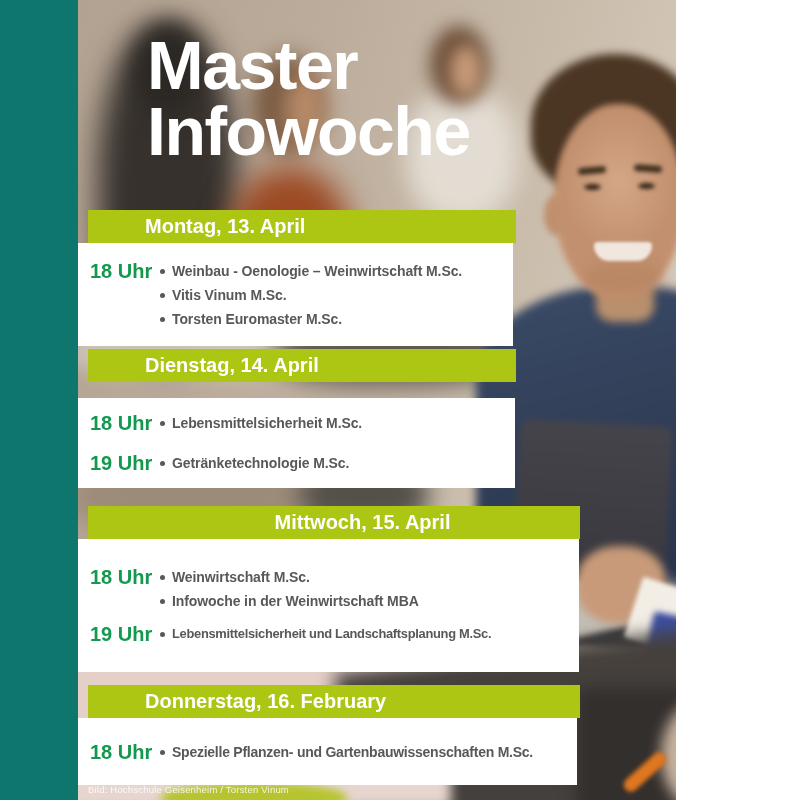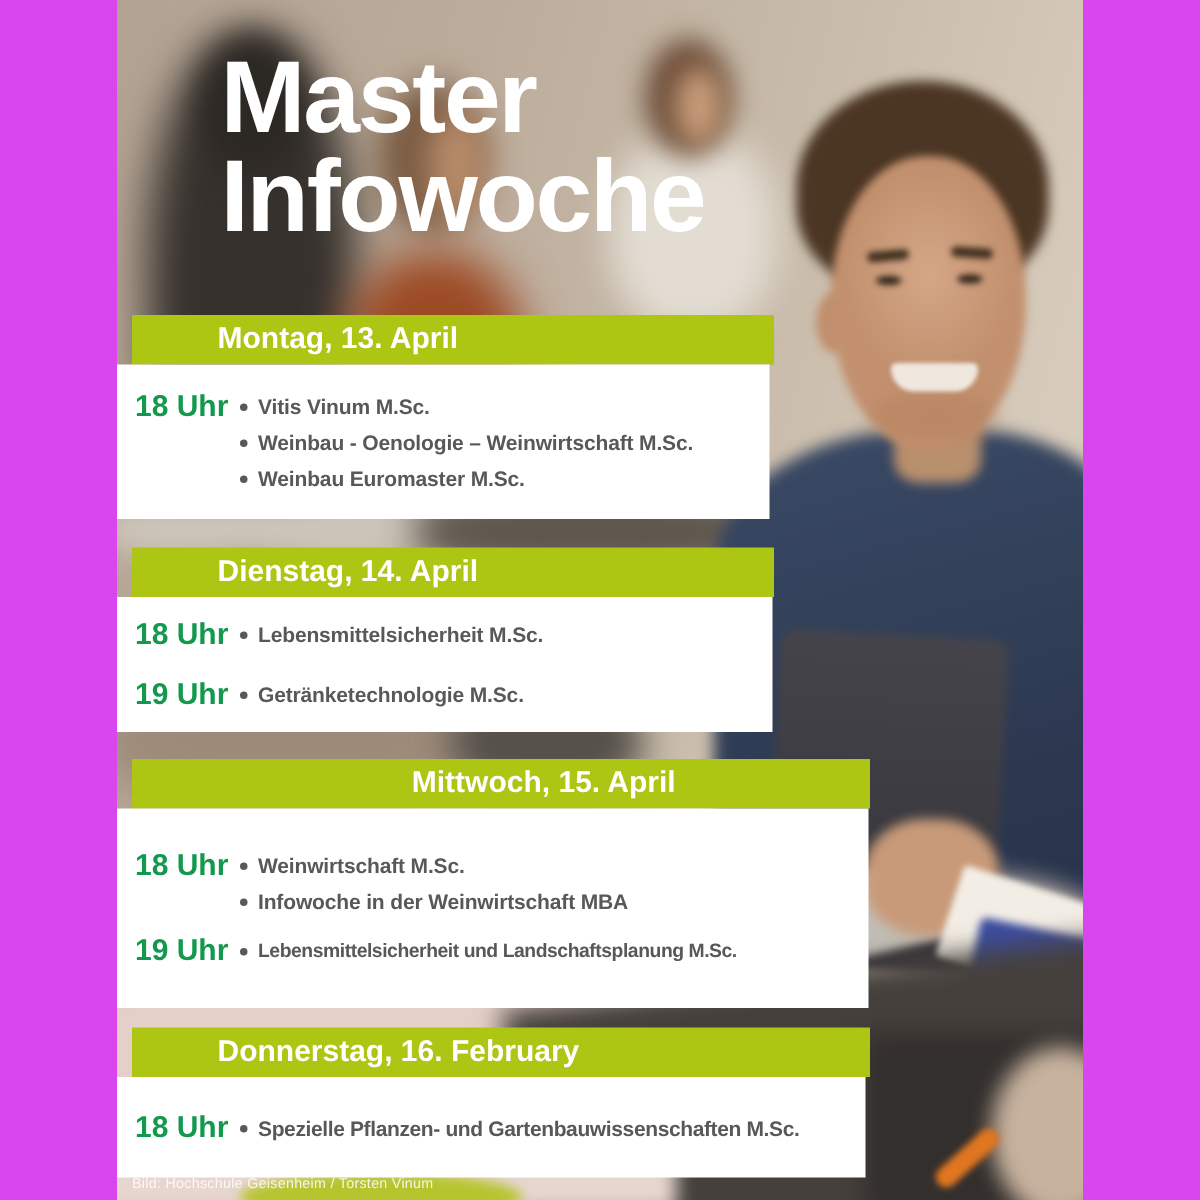--- a/index.html
+++ b/index.html
@@ -1,17 +1,17 @@
 <!DOCTYPE html>
 <html><head>
 <meta charset="utf-8">
 <style>
   html,body { margin:0; padding:0; background:#ffffff; }
   .stage {
-    position:relative; width:800px; height:800px; background:#d946ef;
+    position:relative; width:676px; height:800px; background:#0f766e;
     overflow:hidden; font-family:"Liberation Sans", sans-serif;
   }
 
   
   .photo {
     position:absolute; left:78px; top:0; width:644px; height:800px; overflow:hidden;
     background:linear-gradient(105deg,#b2a291 0%,#bcac9b 30%,#c9bcab 58%,#d7cbbc 82%,#d0c3b2 100%);
   }
   .photo div { position:absolute; }
   .ph-p1-body   { left:20px;  top:25px;  width:140px; height:340px; background:#36312d; border-radius:45%; filter:blur(15px); }
@@ -66,21 +66,21 @@
     position:absolute; z-index:20; height:33px; background:#ADC513;
     color:#ffffff; font-size:20px; font-weight:700; line-height:33px;
     padding-left:57px; box-sizing:border-box;
   }
   .card {
     position:absolute; z-index:20; background:#ffffff; box-sizing:border-box;
     display:flex; flex-direction:column; justify-content:center; overflow:hidden;
   }
   .sec1 .bar  { left:88px; top:210px; width:428px; }
   .sec1 .card { left:78px; top:243px; width:435px; height:103px; }
-  .sec2 .bar  { left:88px; top:365px; width:428px; }
+  .sec2 .bar  { left:88px; top:349px; width:428px; }
   .sec2 .card { left:78px; top:398px; width:437px; height:90px; gap:16px; }
   .sec3 .bar  { left:88px; top:506px; width:492px;text-align:center; }
   .sec3 .card { left:78px; top:539px; width:501px; height:133px; gap:9px; }
   .sec4 .bar  { left:88px; top:685px; width:492px; }
   .sec4 .card { left:78px; top:718px; width:499px; height:67px; }
 
   .group { display:flex; align-items:flex-start; }
   .time {
     flex:none; width:80px; padding-left:12px; box-sizing:border-box;
     color:#12994E; font-size:20px; font-weight:700; line-height:24px;
@@ -152,23 +152,23 @@
   </div>
 
   <div class="sec1">
     <div class="bar">
       <span>Montag, 13. April</span>
     </div>
     <div class="card">
       <div class="group g1">
         <span class="time">18 Uhr</span>
         <ul class="items">
+          <li>Weinbau - Oenologie – Weinwirtschaft M.Sc.</li>
           <li>Vitis Vinum M.Sc.</li>
-          <li>Weinbau - Oenologie – Weinwirtschaft M.Sc.</li>
-          <li>Weinbau Euromaster M.Sc.</li>
+          <li>Torsten Euromaster M.Sc.</li>
         </ul>
       </div>
     </div>
   </div>
 
   <div class="sec2">
     <div class="bar">
       <span>Dienstag, 14. April</span>
     </div>
     <div class="card">

